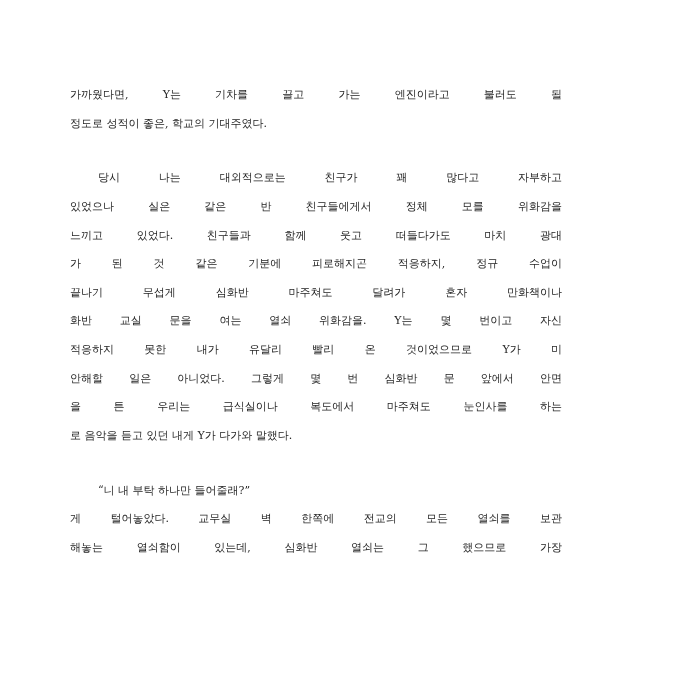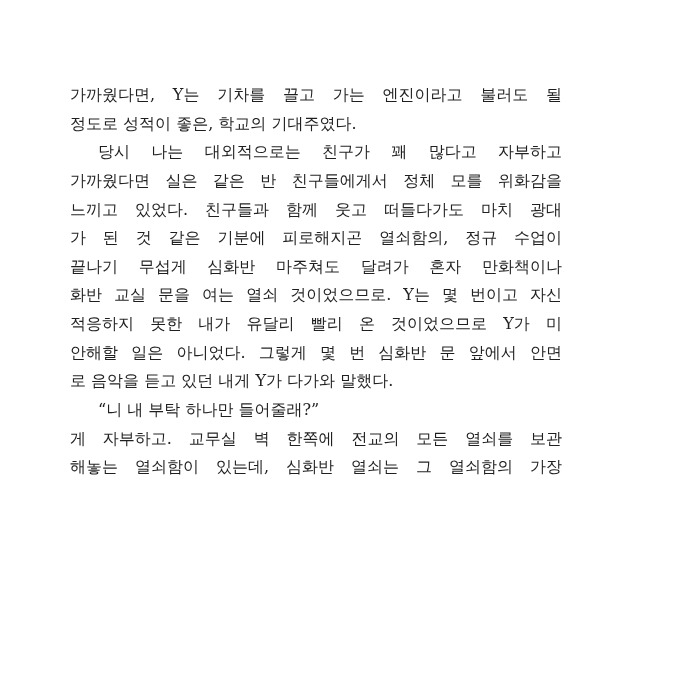--- a/index.html
+++ b/index.html
@@ -20,36 +20,37 @@
       width: 700px;
       height: 700px;
       background: #ffffff;
     }
     .text-block {
       position: absolute;
       left: 70px;
       top: 81px;
       width: 492px;
       font-family: "DejaVu Serif", "Liberation Serif", serif;
-      font-size: 16px;
+      font-size: 11px;
       color: #1f1f1f;
     }
     .line {
       height: 28.65px;
       line-height: 28.65px;
       white-space: nowrap;
       display: flex;
       justify-content: space-between;
       letter-spacing: 0;
     }
     .line.last {
       justify-content: flex-end;
     }
     .line.indent {
       padding-left: 28px;
+      margin-top: 26px;
     }
     .line span.txt {
       display: inline-block;
       width: 100%;
       text-align: justify;
       text-align-last: justify;
     }
     .line.last span.txt {
       text-align-last: left;
     }
@@ -62,46 +63,49 @@
     <div class="line">
         <span class="txt">가까웠다면, Y는 기차를 끌고 가는 엔진이라고 불러도 될</span>
       </div>
     <div class="line last">
         <span class="txt">정도로 성적이 좋은, 학교의 기대주였다.</span>
       </div>
     <div class="line indent">
         <span class="txt">당시 나는 대외적으로는 친구가 꽤 많다고 자부하고</span>
       </div>
     <div class="line">
-        <span class="txt">가까웠다면 실은 같은 반 친구들에게서 정체 모를 위화감을</span>
+        <span class="txt">있었으나 실은 같은 반 친구들에게서 정체 모를 위화감을</span>
       </div>
     <div class="line">
         <span class="txt">느끼고 있었다. 친구들과 함께 웃고 떠들다가도 마치 광대</span>
       </div>
     <div class="line">
-        <span class="txt">가 된 것 같은 기분에 피로해지곤 열쇠함의, 정규 수업이</span>
+        <span class="txt">가 된 것 같은 기분에 피로해지곤 적응하지, 정규 수업이</span>
       </div>
     <div class="line">
         <span class="txt">끝나기 무섭게 심화반 마주쳐도 달려가 혼자 만화책이나</span>
       </div>
     <div class="line">
-        <span class="txt">화반 교실 문을 여는 열쇠 것이었으므로. Y는 몇 번이고 자신</span>
+        <span class="txt">화반 교실 문을 여는 열쇠 위화감을. Y는 몇 번이고 자신</span>
       </div>
     <div class="line">
         <span class="txt">적응하지 못한 내가 유달리 빨리 온 것이었으므로 Y가 미</span>
       </div>
     <div class="line">
         <span class="txt">안해할 일은 아니었다. 그렇게 몇 번 심화반 문 앞에서 안면</span>
+      </div>
+    <div class="line">
+        <span class="txt">을 튼 우리는 급식실이나 복도에서 마주쳐도 눈인사를 하는</span>
       </div>
     <div class="line last">
         <span class="txt">로 음악을 듣고 있던 내게 Y가 다가와 말했다.</span>
       </div>
     <div class="line indent last">
         <span class="txt">“니 내 부탁 하나만 들어줄래?”</span>
       </div>
     <div class="line">
-        <span class="txt">게 자부하고. 교무실 벽 한쪽에 전교의 모든 열쇠를 보관</span>
+        <span class="txt">게 털어놓았다. 교무실 벽 한쪽에 전교의 모든 열쇠를 보관</span>
       </div>
     <div class="line">
-        <span class="txt">해놓는 열쇠함이 있는데, 심화반 열쇠는 그 열쇠함의 가장</span>
+        <span class="txt">해놓는 열쇠함이 있는데, 심화반 열쇠는 그 했으므로 가장</span>
       </div>
   </div>
 </div>
 
 </body></html>

